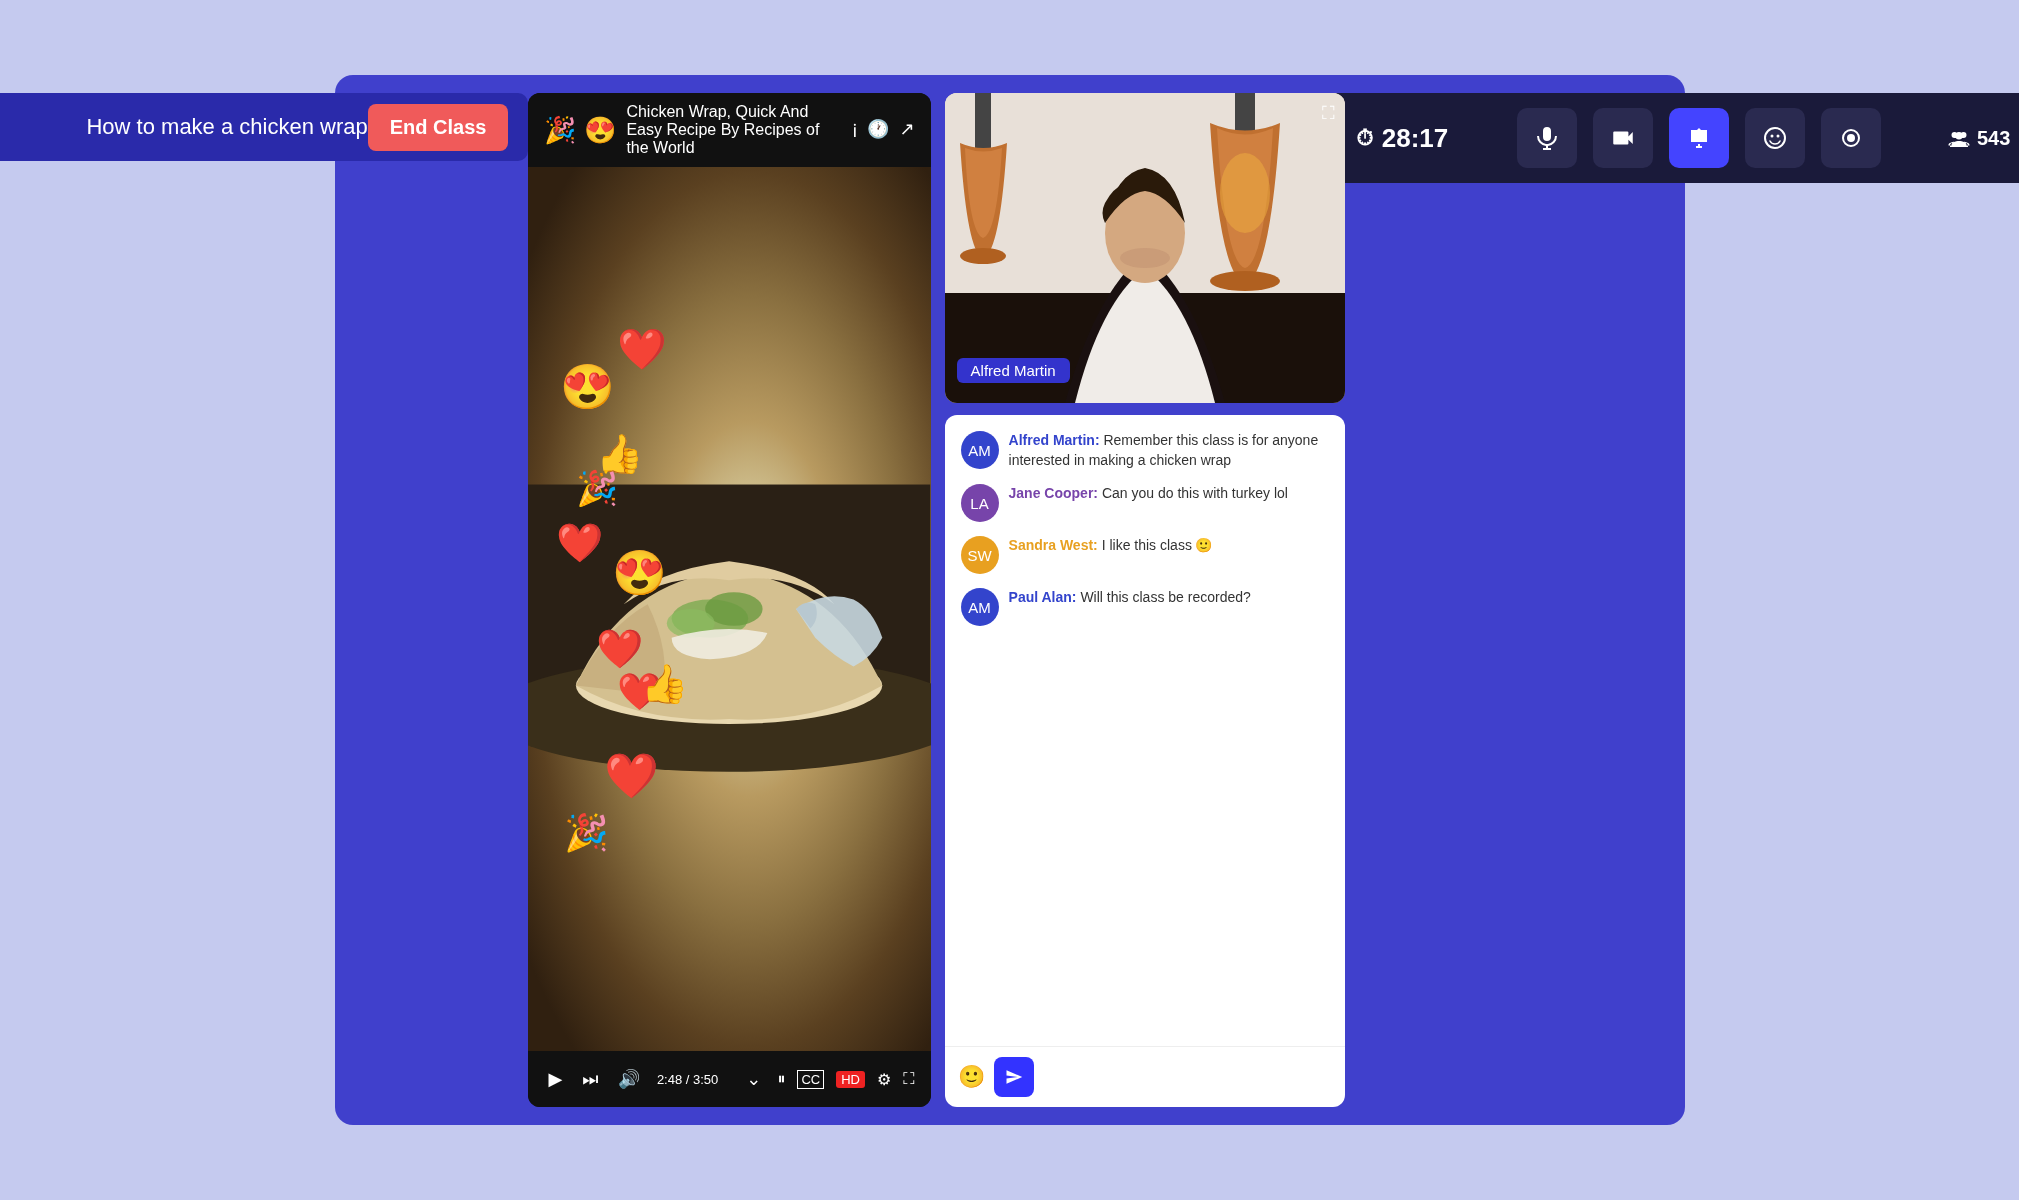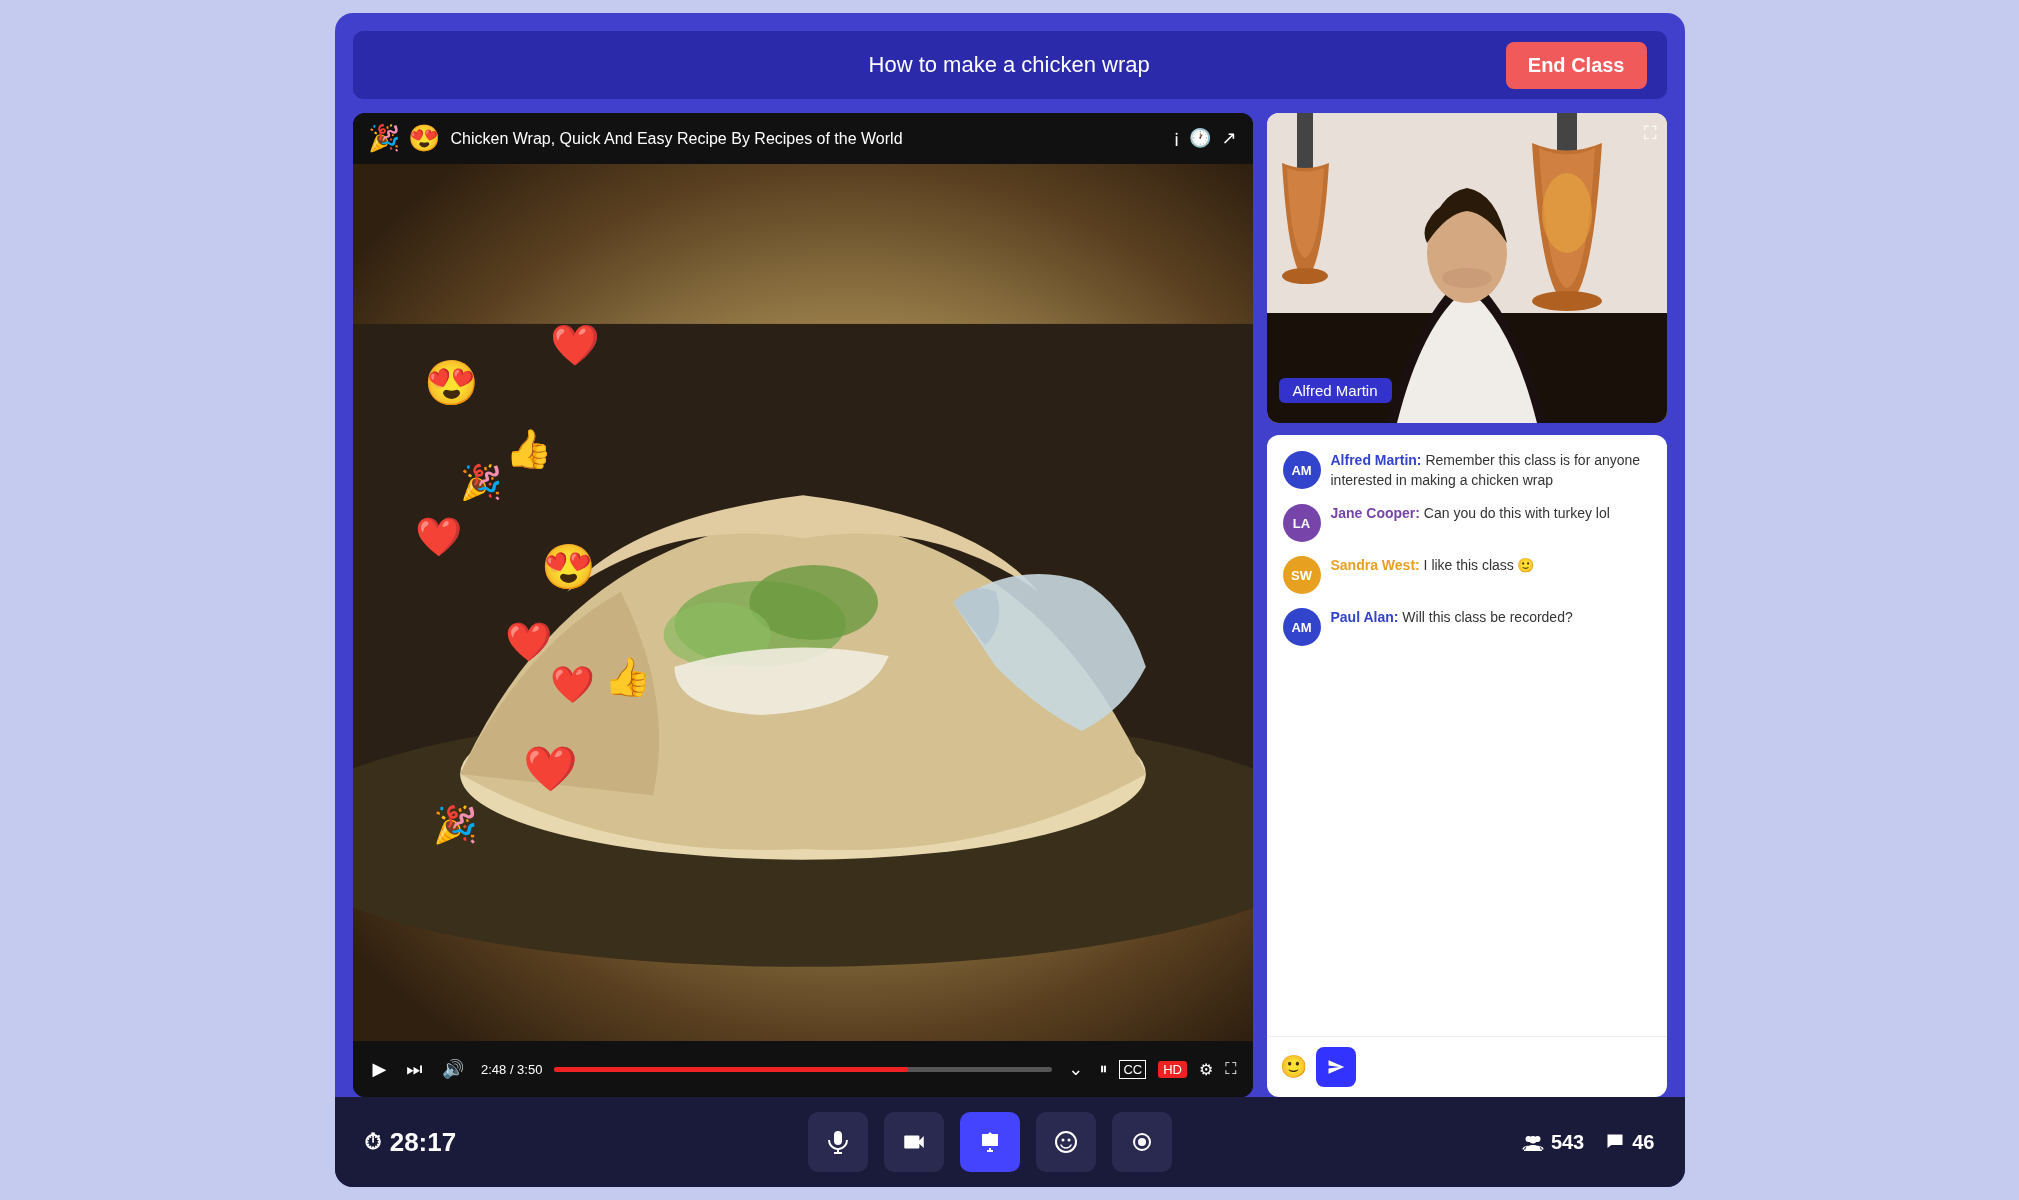--- a/index.html
+++ b/index.html
@@ -8,26 +8,26 @@
       height: 1200px;
       background: #c5caef;
       display: flex;
       align-items: center;
       justify-content: center;
       font-family: -apple-system, BlinkMacSystemFont, 'Segoe UI', sans-serif;
       overflow: hidden;
     }
     .main-container {
       width: 1350px;
-      height: 1174px;
+      height: 1050px;
       background: #4040cc;
       border-radius: 18px;
       padding: 18px;
       display: flex;
-      flex-direction: column;
+      flex-direction: row;
       gap: 0;
       justify-content: center;
     }
     
     .top-bar {
       background: #2a2aaa;
       border-radius: 10px;
       display: flex;
       align-items: center;
       justify-content: space-between;
@@ -219,22 +219,22 @@
       align-items: flex-start;
     }
     .avatar {
       width: 38px;
       height: 38px;
       border-radius: 50%;
       display: flex;
       align-items: center;
       justify-content: center;
       color: white;
-      font-size: 13px;
-      font-weight: 700;
+      font-size: 15px;
+      font-weight: 400;
       flex-shrink: 0;
     }
     .chat-text {
       font-size: 14px;
       color: #333;
       line-height: 1.4;
     }
     .chat-name {
       font-weight: 700;
     }

